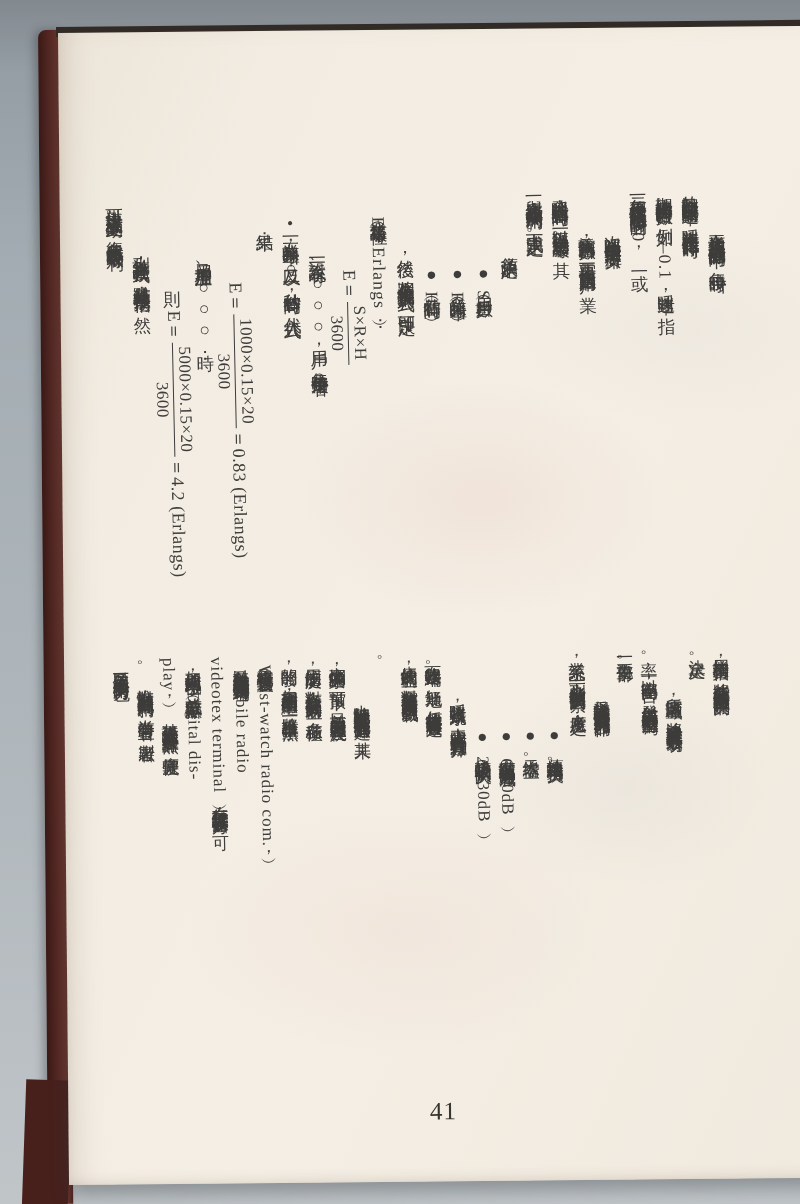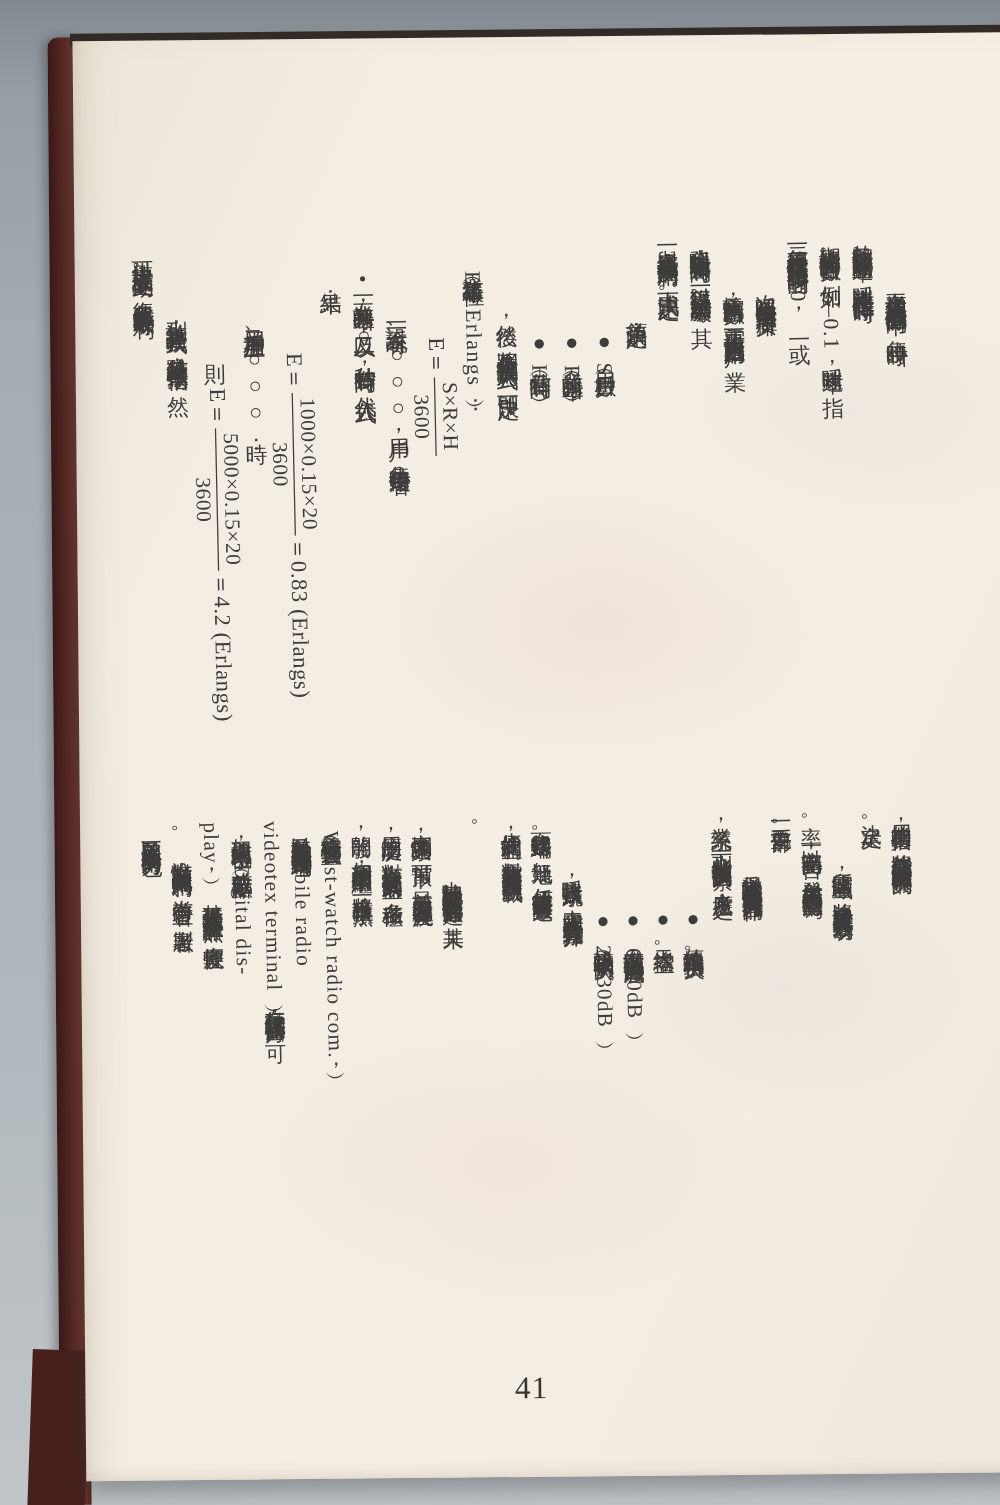--- a/index.html
+++ b/index.html
@@ -56,21 +56,21 @@
   .frot{
     position:absolute;left:50%;writing-mode:horizontal-tb;white-space:nowrap;
     transform:rotate(90deg) translateY(-50%);transform-origin:0 0;
     font-size:18px;letter-spacing:.5px;
   }
   .fpre{position:absolute;left:50%;transform:translateX(-50%);writing-mode:vertical-rl;}
   .frac{display:inline-block;vertical-align:middle;text-align:center;margin:0 2px;font-size:17px;line-height:1.15;}
   .frac .nu{display:block;padding:0 4px 1px;border-bottom:1.6px solid #3e3d3b;}
   .frac .de{display:block;padding-top:1px;}
   .page-num{
-    position:absolute;top:1068px;left:327px;width:60px;text-align:center;
+    position:absolute;top:1068px;left:345px;width:60px;text-align:center;
     font-size:25px;color:#35342f;letter-spacing:1px;
   }
 </style>
 </head>
 <body>
 
 <div class="spine"></div>
 <div class="spine-foot"></div>
 <div class="page-edge-top"></div>
 

